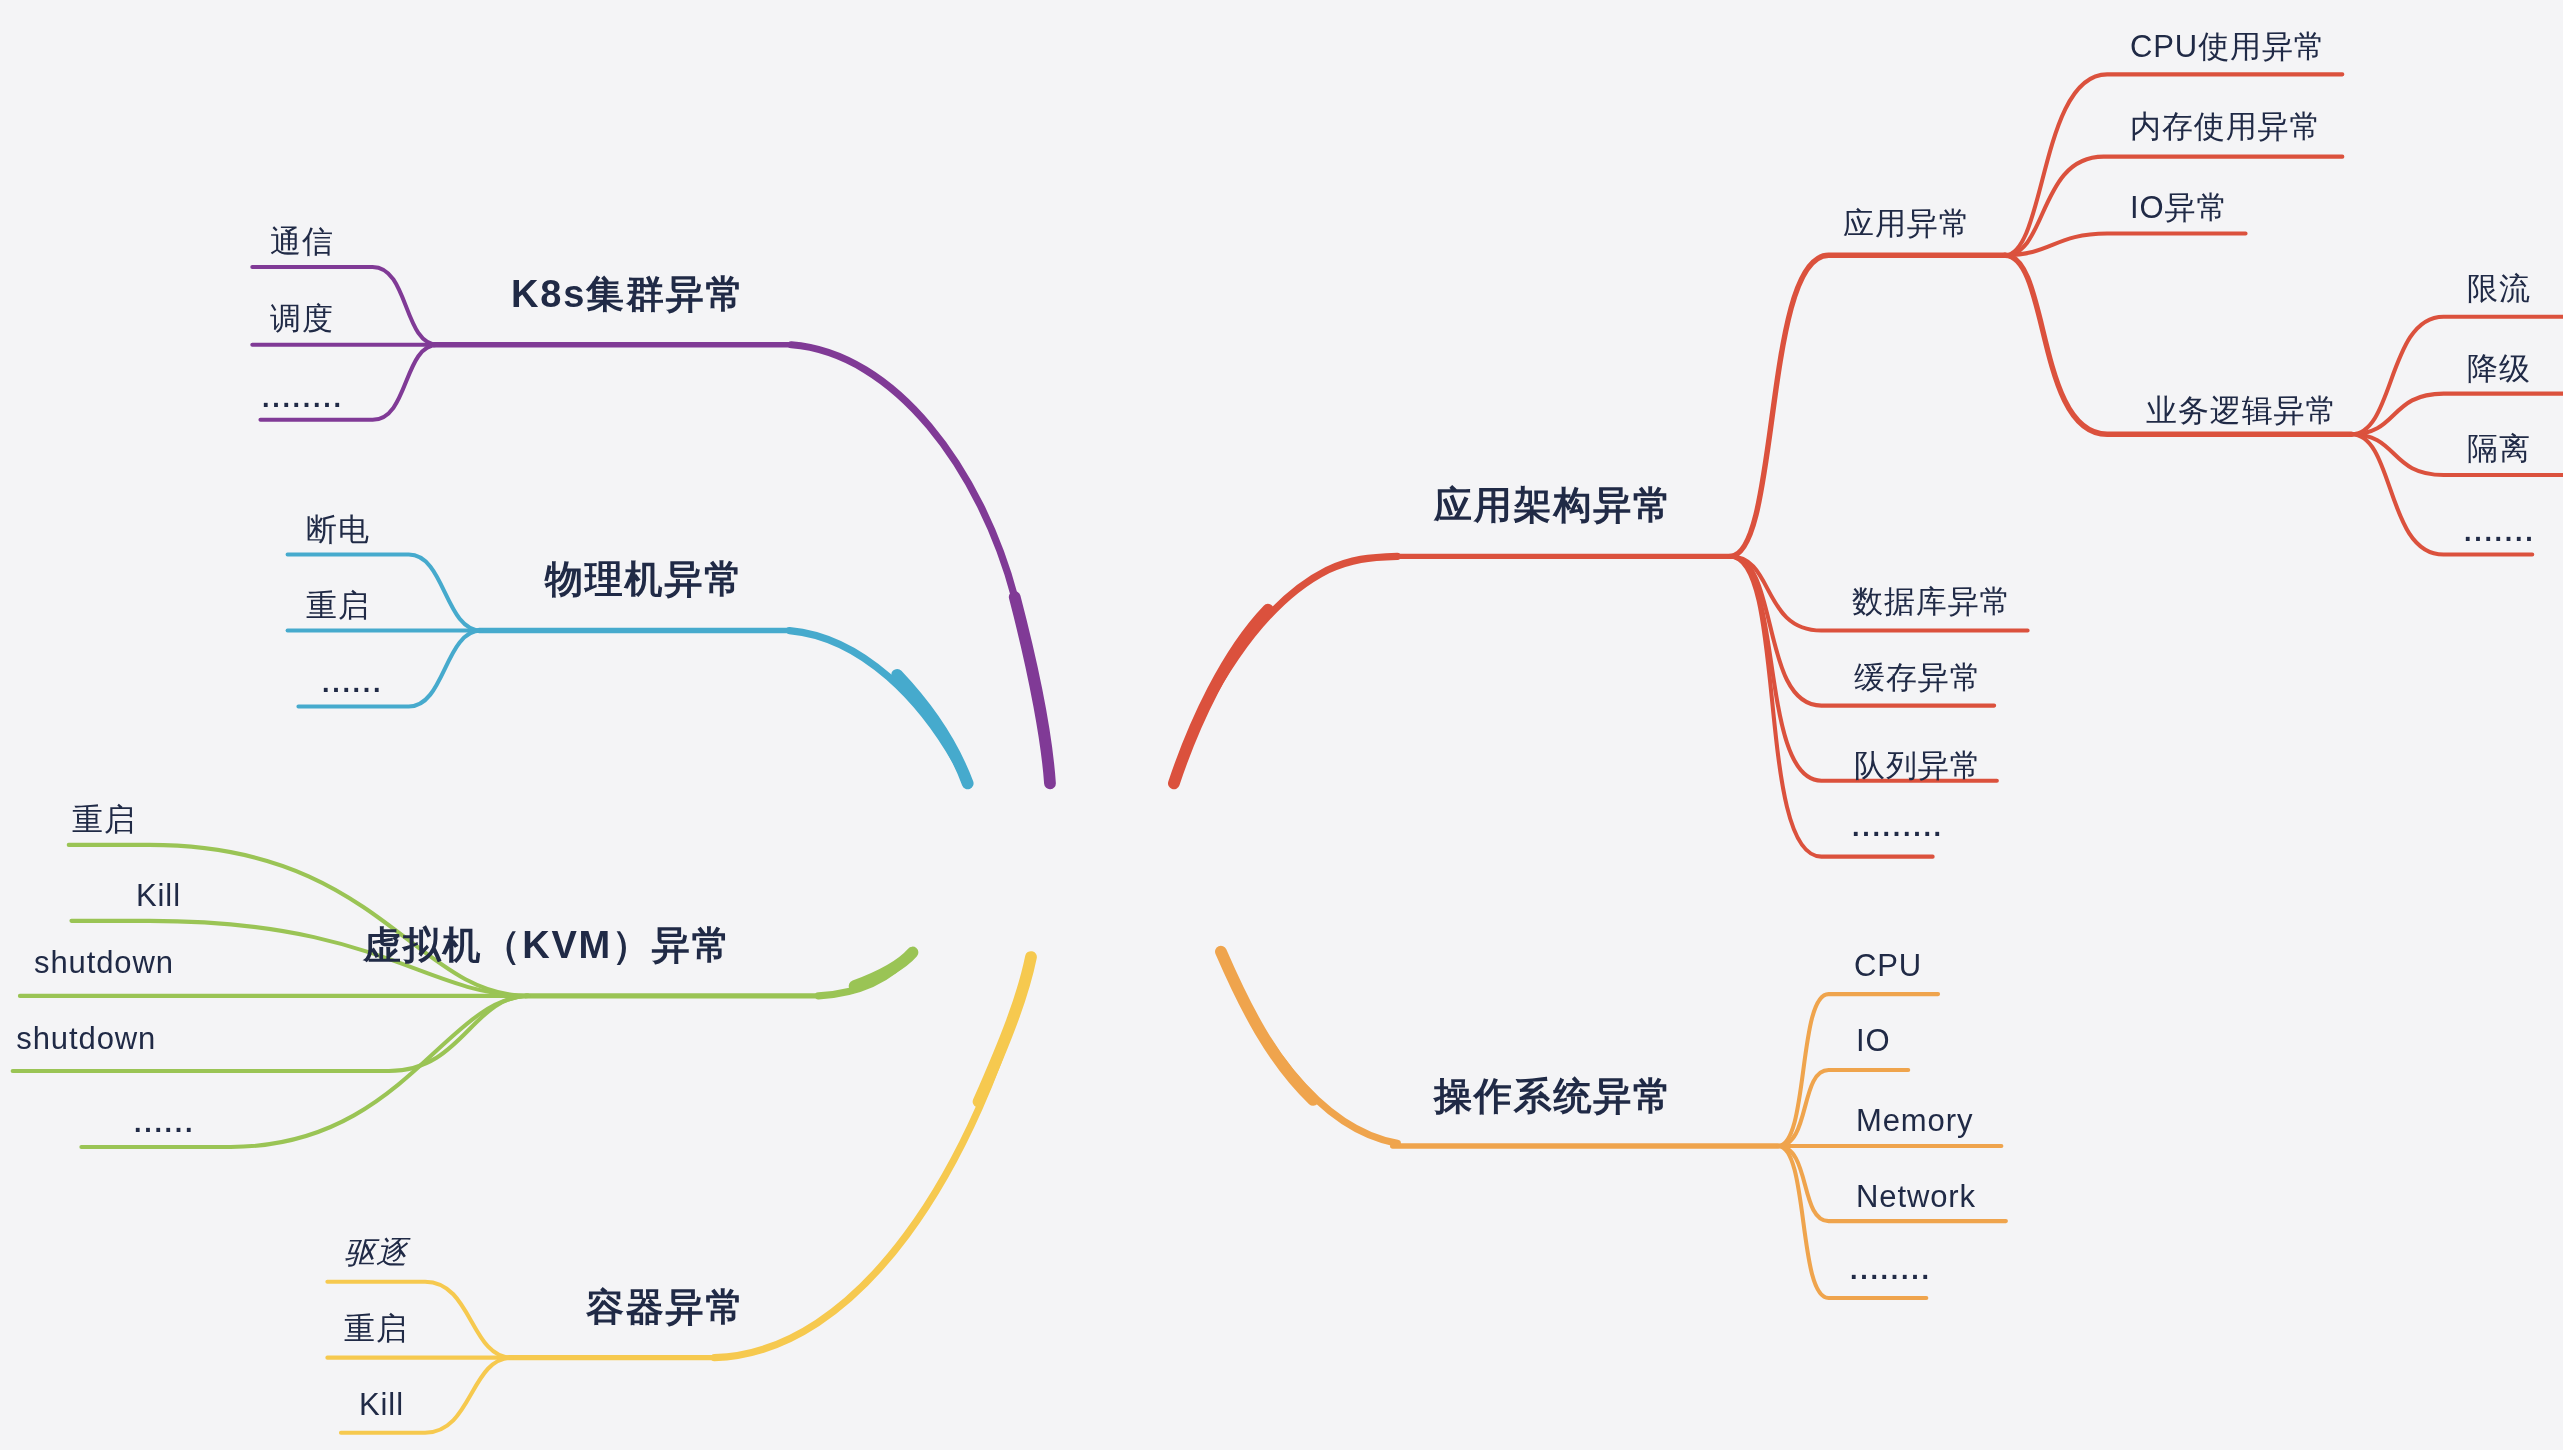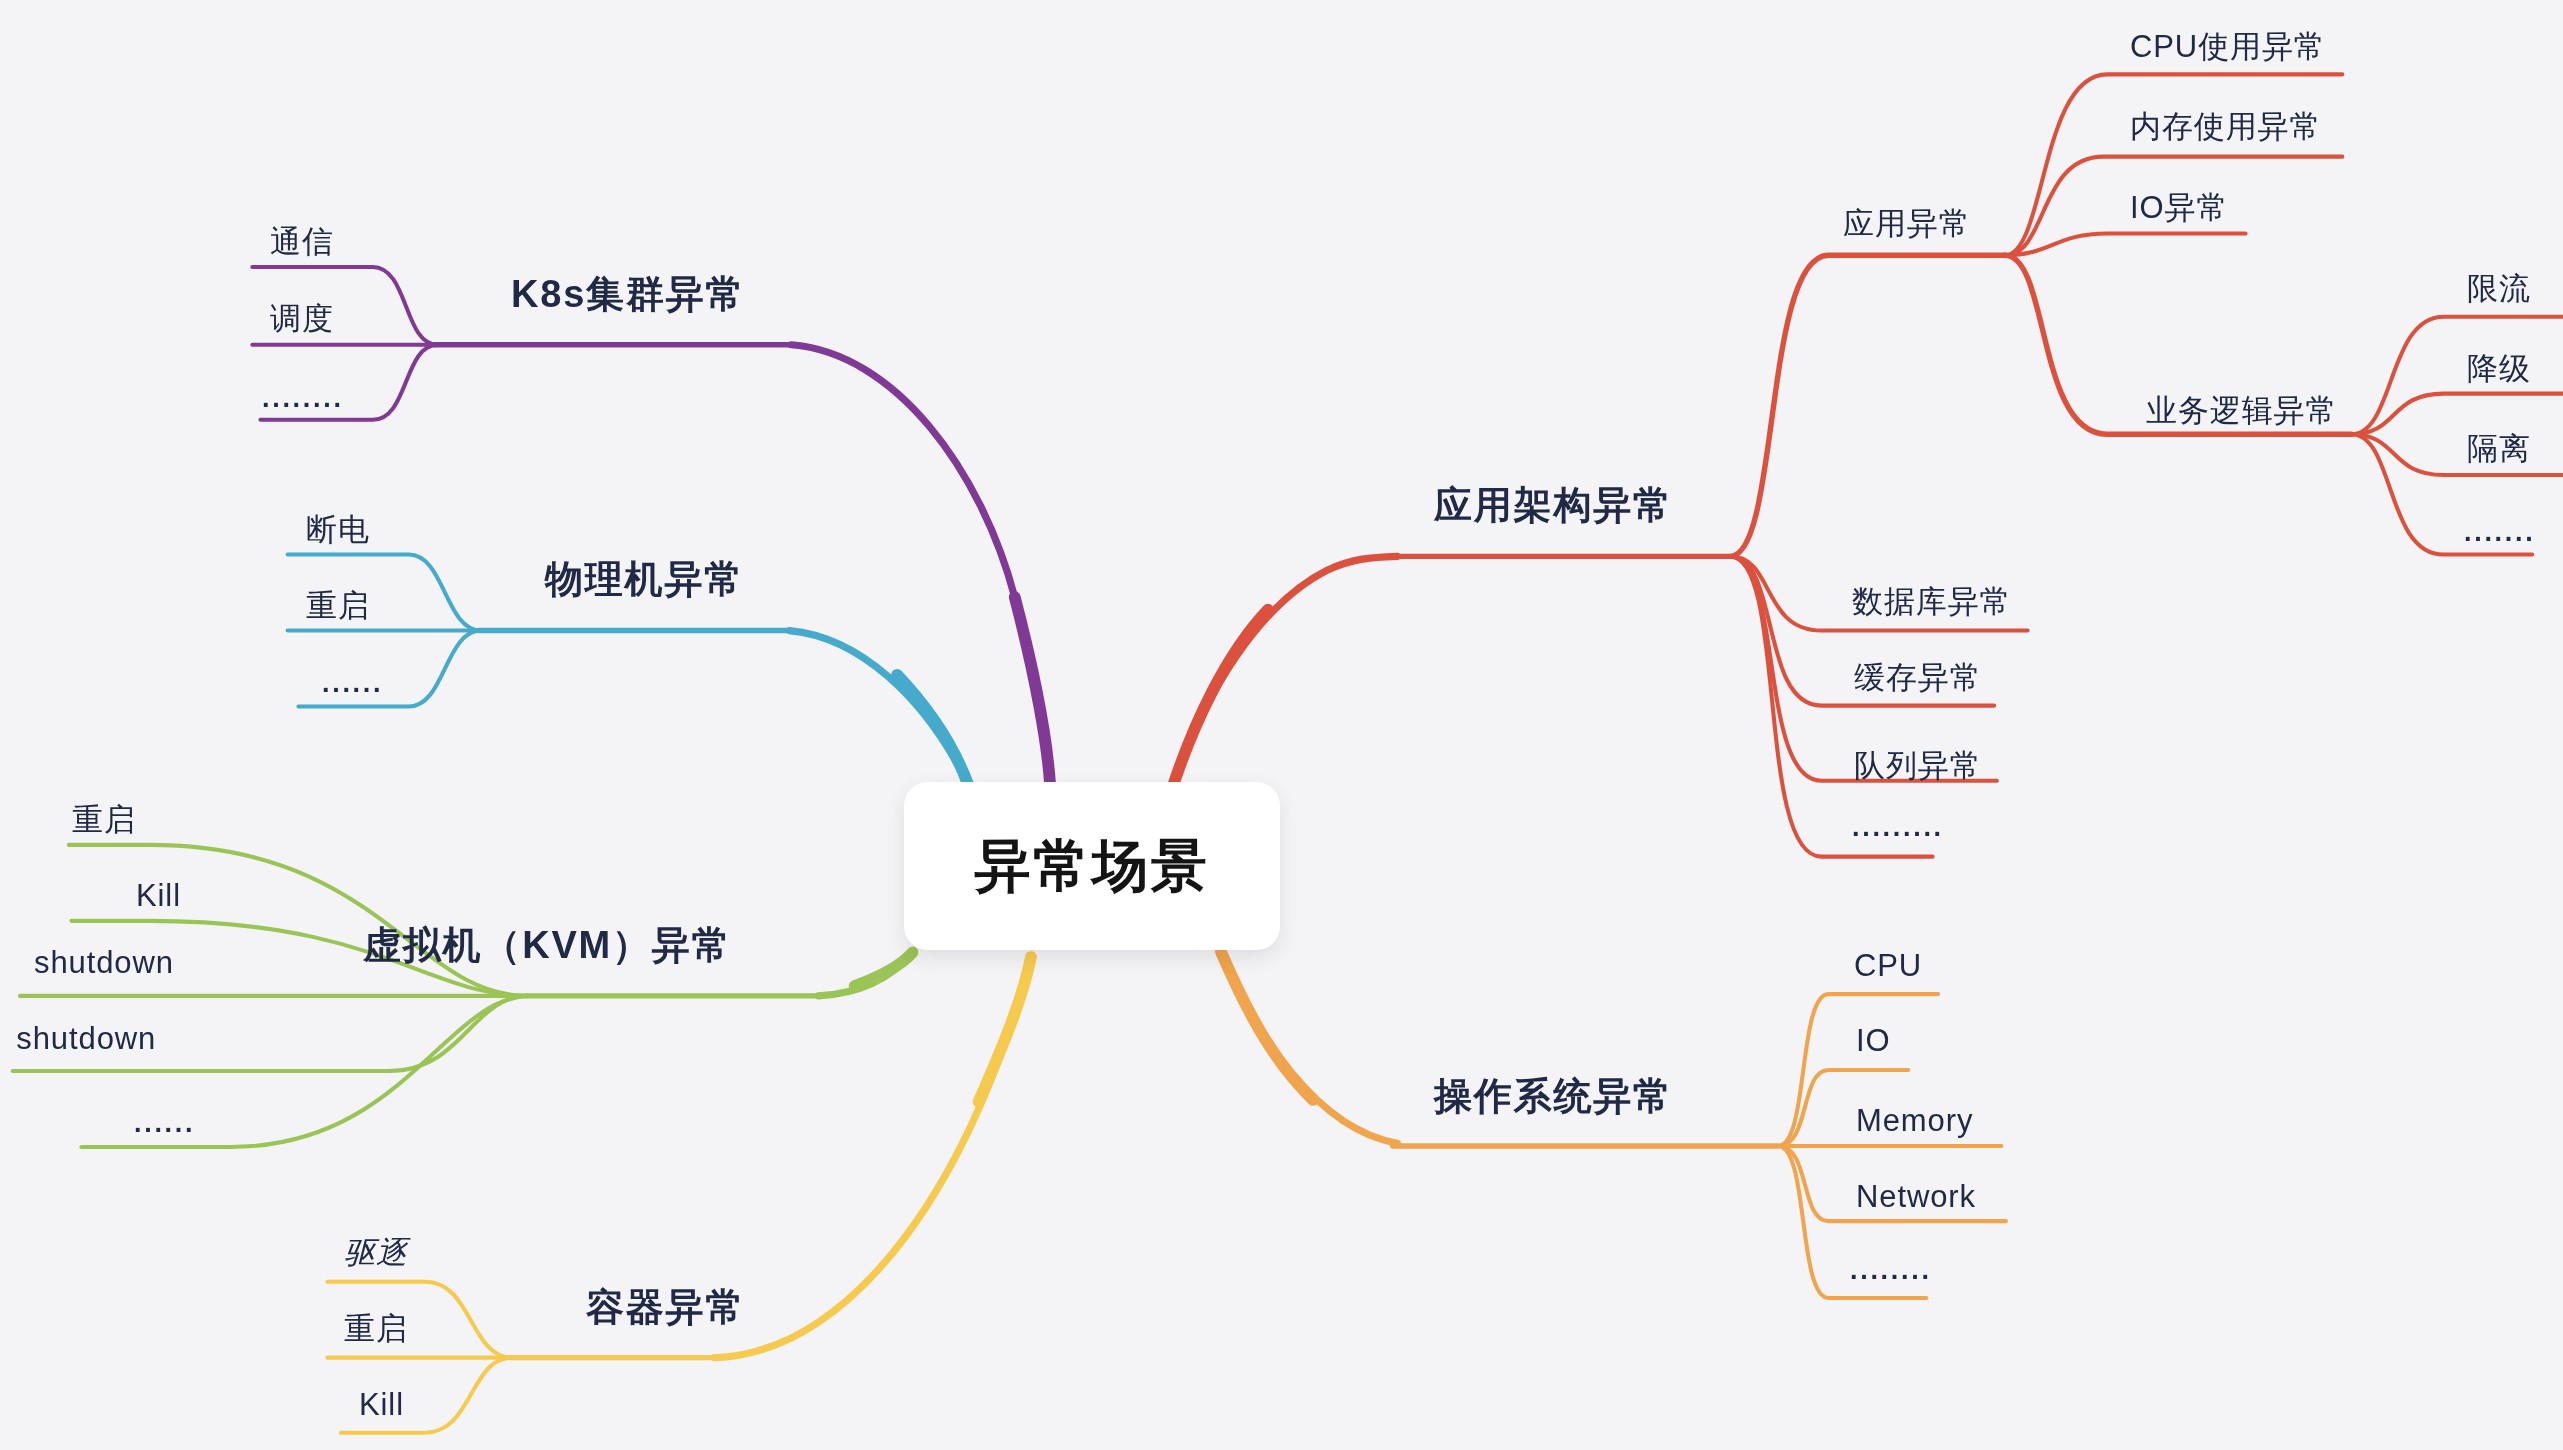--- a/index.html
+++ b/index.html
@@ -126,18 +126,15 @@
   <div class="lbl child" style="left:1854px;top:749px;margin-top:16px;">队列异常</div>
   <div class="lbl dots" style="left:1852px;top:827px;">.........</div>
 
   <div class="lbl branch" style="left:1434px;top:1096px;">操作系统异常</div>
   <div class="lbl child" style="left:1854px;top:965px;">CPU</div>
   <div class="lbl child" style="left:1856px;top:1040px;">IO</div>
   <div class="lbl child" style="left:1856px;top:1120px;">Memory</div>
   <div class="lbl child" style="left:1856px;top:1196px;">Network</div>
   <div class="lbl dots" style="left:1850px;top:1270px;">........</div>
 
-  <div class="center-node">
-    <span>异常场景</span>
-  </div>
 
 </div>
 
 
 </body></html>

